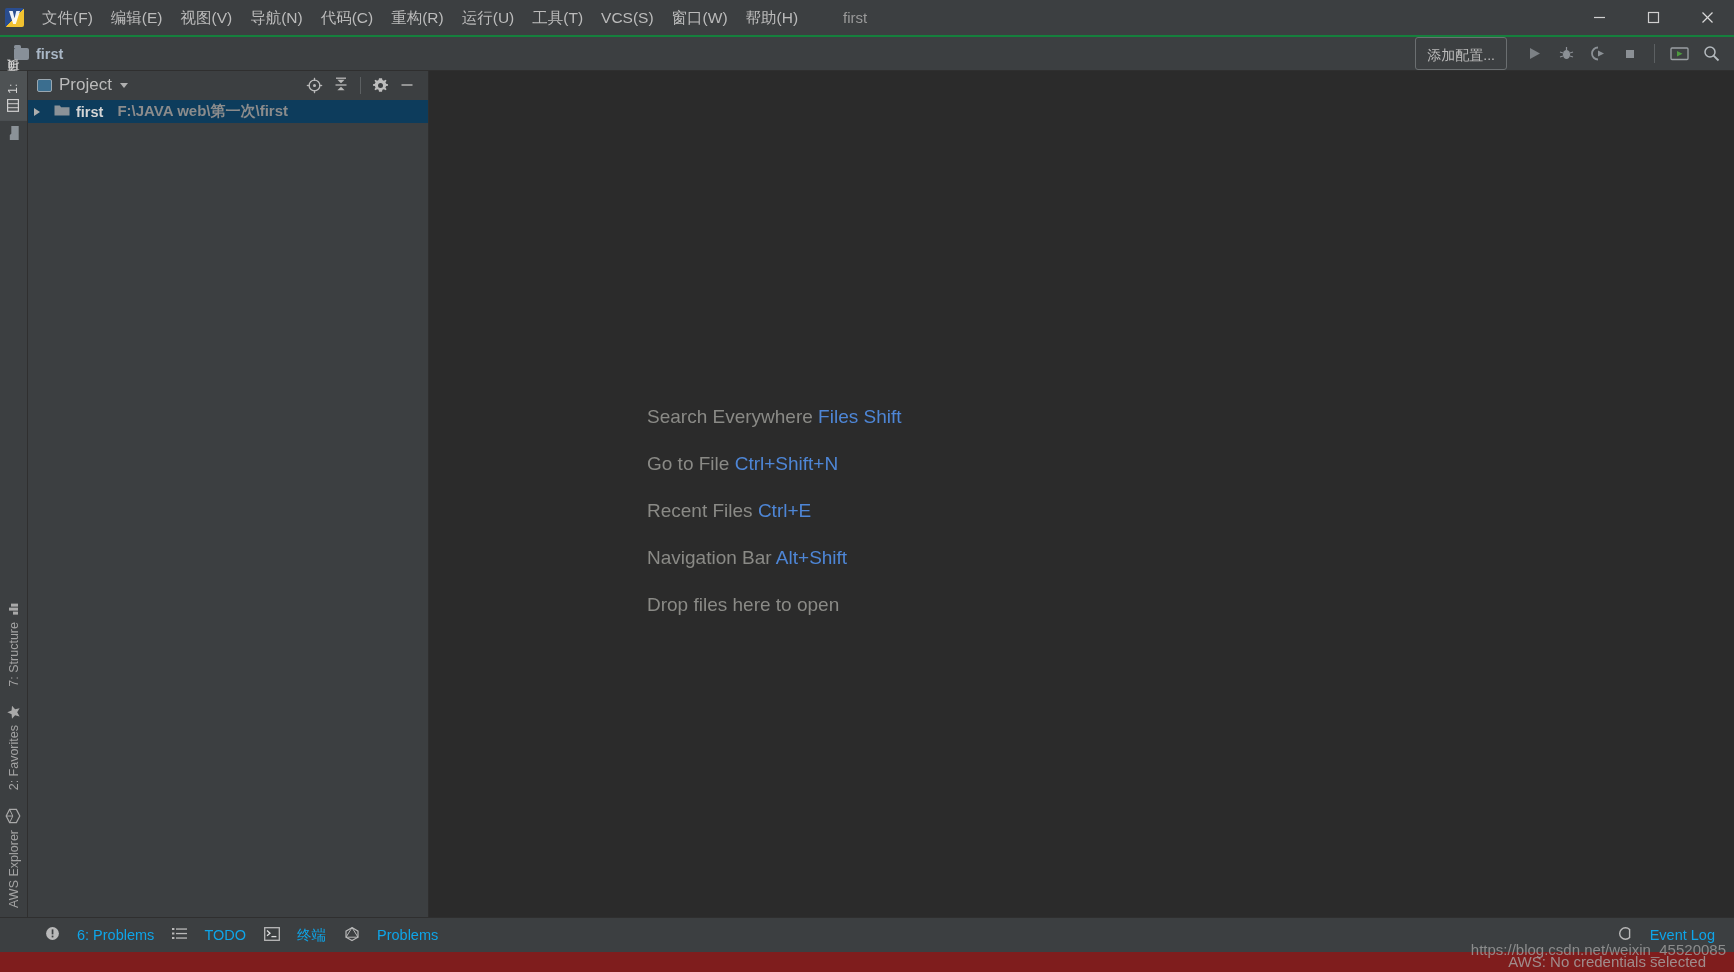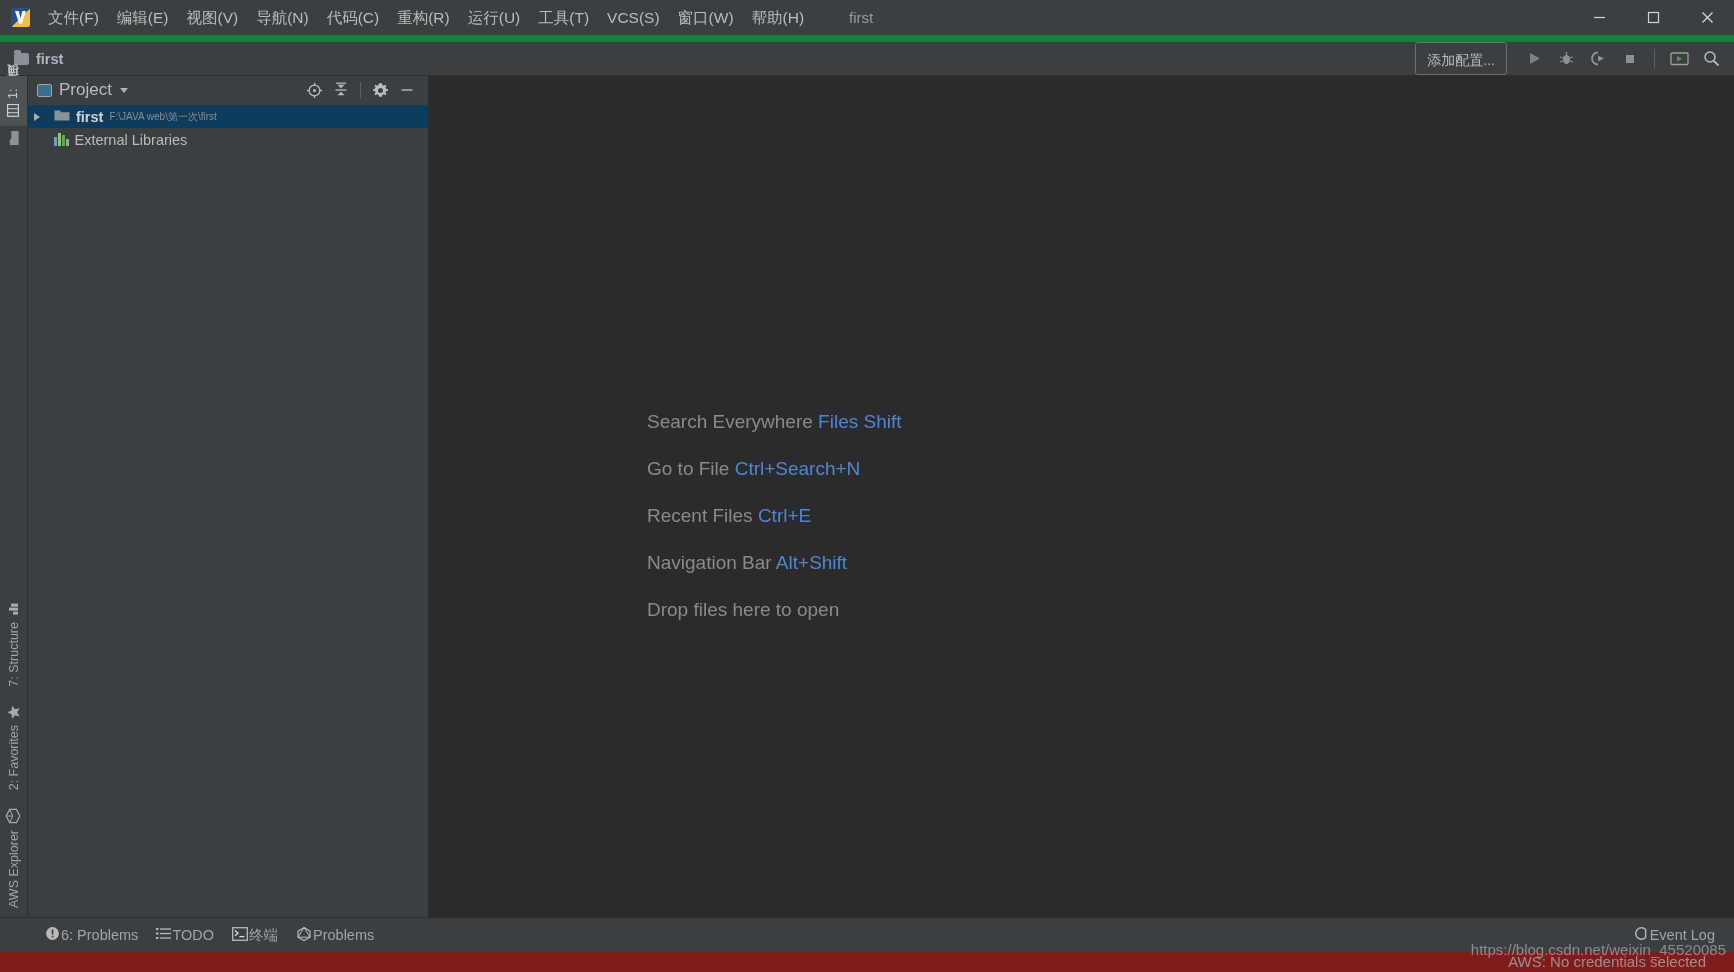--- a/index.html
+++ b/index.html
@@ -18,22 +18,21 @@
     flex-direction: column;
   }
 
   
   .titlebar {
     height: 35px;
     min-height: 35px;
     background: #3c3f41;
     display: flex;
     align-items: center;
-    padding-left: 6px;
-    border-bottom: 7px solid #15803d;
+    border-bottom: 2px solid #15803d;
     position: relative;
   }
   .app-logo {
     width: 19px; height: 19px;
     margin: 0 9px 0 5px;
     border-radius: 2px;
     background: linear-gradient(135deg, #2a4d8f 0%, #2a4d8f 50%, #f2c230 50%, #f2c230 100%);
     position: relative;
     flex: 0 0 auto;
   }
@@ -251,21 +250,21 @@
   .trow.selected { background: #0d3c5c; }
   .trow .arrow {
     position: absolute;
     margin-left: -20px;
     width: 0; height: 0;
     border-top: 4.5px solid transparent;
     border-bottom: 4.5px solid transparent;
     border-left: 6px solid #aeaeae;
   }
   .trow .nm { font-weight: bold; color: #d6d6d6; }
-  .trow .path { color: #8c8c8c; font-weight: normal; font-size: 10px; }
+  .trow .path { color: #8c8c8c; font-weight: bold; font-size: 15px; margin-left: 8px; }
   .lib-ico { display:flex; align-items:flex-end; gap:1.5px; height:13px; flex:0 0 auto;}
   .lib-ico i { width:2.5px; display:block; }
   .scratch-ico { position: relative; width: 15px; height: 14px; flex: 0 0 auto; }
 
   
   .editor {
     flex: 1;
     background: #2b2b2b;
     position: relative;
     display: flex;
@@ -295,22 +294,22 @@
     background: #3c3f41;
     border-top: 1px solid #2f2f2f;
     display: flex;
     align-items: center;
     padding: 0 10px 0 36px;
     position: relative;
   }
   .sb-item {
     display: flex;
     align-items: center;
-    gap: 1px;
-    color: #a3a3a3;
+    gap: 17px;
+    color: #0ea5e9;
     font-size: 14.5px;
     padding: 3px 9px;
     cursor: default;
     border-radius: 3px;
     white-space: nowrap;
   }
   .sb-right {
     margin-left: auto;
     display: flex;
     align-items: flex-end;
@@ -540,42 +539,33 @@
           <span class="arrow"></span>
           <span>
             <svg width="16" height="13" viewBox="0 0 16 13">
                 <path d="M0.5 1.6 h5.3 l1.3 1.6 h8.4 v8.3 h-15 z" fill="#8b9298"></path>
               </svg>
           </span>
           <span class="nm">first</span>
           <span class="path">F:\JAVA web\第一次\first</span>
         </div>
 
-        <div class="trow">
-          <span class="lib-ico">
-            <i style="height:9px;background:#6f9dc9"></i>
-            <i style="height:13px;background:#8fc96f"></i>
-            <i style="height:11px;background:#5fae4e"></i>
-            <i style="height:7px;background:#9aa3aa"></i>
-          </span>
-          <span>External Libraries</span>
-        </div>
 
       </div>
     </div>
 
     <div class="editor">
       <div class="hints">
         <div class="hint">
           <span>Search Everywhere</span>
           <span class="key">Files Shift</span>
         </div>
         <div class="hint">
           <span>Go to File</span>
-          <span class="key">Ctrl+Search+N</span>
+          <span class="key">Ctrl+Shift+N</span>
         </div>
         <div class="hint">
           <span>Recent Files</span>
           <span class="key">Ctrl+E</span>
         </div>
         <div class="hint">
           <span>Navigation Bar</span>
           <span class="key">Alt+Shift</span>
         </div>
         <div class="hint">

